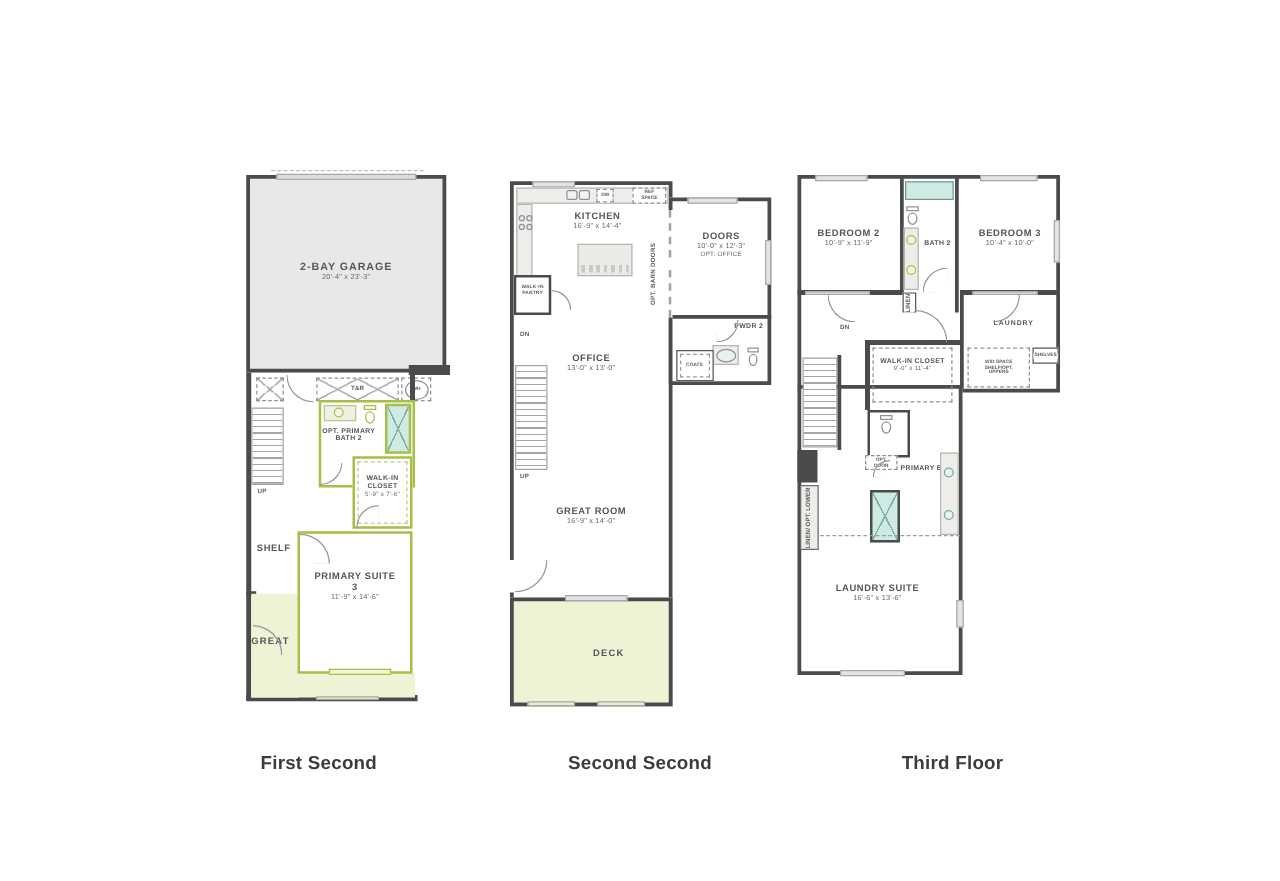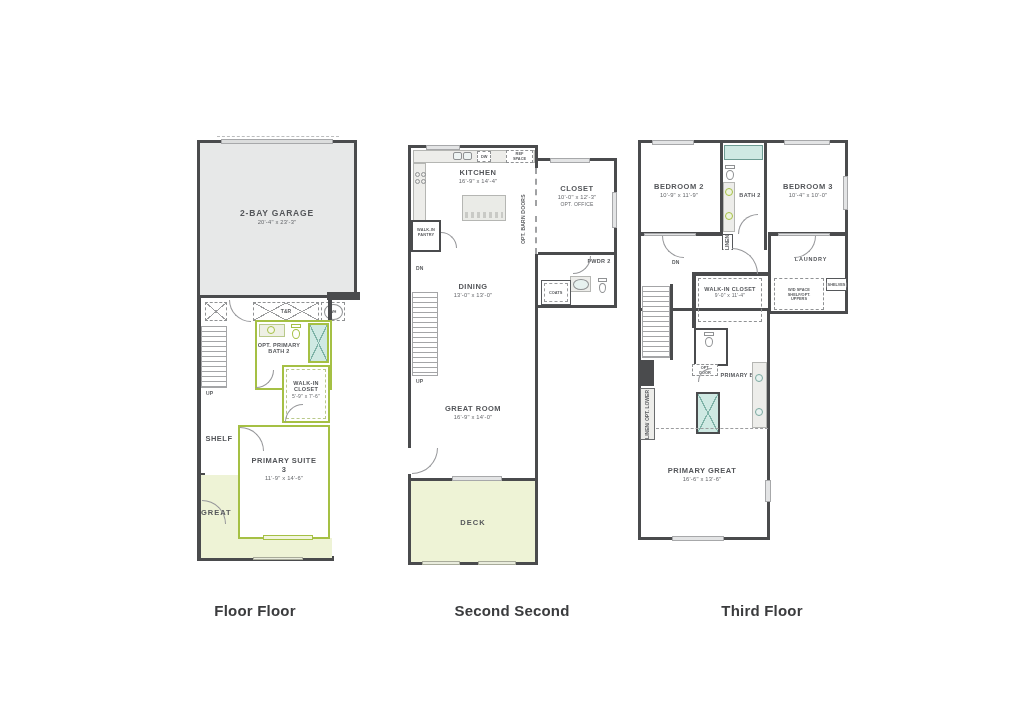--- a/index.html
+++ b/index.html
@@ -153,59 +153,59 @@
       <div class="tiny-label micro">WALK-IN PANTRY</div>
     </div>
     <div class="arc arc-tr" style="left:41px;top:92px;width:16px;height:16px"></div>
 
     <div class="region" style="left:134px;top:28px;width:5px;height:86px;background:#fff"></div>
     <div class="region" style="left:135px;top:28px;width:0;height:38px;border-left:2px dashed #a0a1a3"></div>
     <div class="region" style="left:135px;top:76px;width:0;height:38px;border-left:2px dashed #a0a1a3"></div>
     <div class="tiny-label vtext micro" style="position:absolute;left:121px;top:40px;height:64px">OPT. BARN DOORS</div>
 
     <div class="room-label" style="left:145px;top:44px;width:64px">
-      <div class="name">CLOSET</div>
+      <div class="name">DOORS</div>
       <div class="dims">10'-0" x 12'-3"</div>
       <div class="note">OPT. OFFICE</div>
     </div>
     <div class="wall" style="left:138px;top:112px;width:79px;height:3px"></div>
 
     <div class="room-label" style="left:185px;top:118px;width:28px">
       <div class="small-name">PWDR 2</div>
     </div>
     <div class="counter" style="left:170px;top:136px;width:21px;height:16px"></div>
     <div class="circle" style="left:173px;top:139px;width:16px;height:11px;border:1.5px solid #8f9193;background:#e7f1ef"></div>
     <div class="region" style="left:198px;top:138px;width:9px;height:4px;border:1px solid #8f9193"></div>
     <div class="toilet-bowl" style="left:199px;top:143px;width:7px;height:10px;border:1.5px solid #8f9193"></div>
     <div class="arc arc-br" style="left:173px;top:116px;width:18px;height:18px"></div>
     <div class="solidbox" style="left:141px;top:140px;width:30px;height:25px;outline:1px dashed #9b9c9e;outline-offset:-4px">
       <span class="boxlabel micro">COATS</span>
     </div>
 
     <div class="room-label" style="left:30px;top:142px;width:86px">
-      <div class="name">DINING</div>
+      <div class="name">OFFICE</div>
       <div class="dims">13'-0" x 13'-0"</div>
     </div>
 
     <div class="tiny-label" style="position:absolute;left:16px;top:126px">DN</div>
     <div class="stairs" style="left:12px;top:152px;width:26px;height:84px"></div>
     <div class="tiny-label" style="position:absolute;left:16px;top:239px">UP</div>
 
     <div class="room-label" style="left:44px;top:264px;width:58px">
       <div class="name">GREAT ROOM</div>
       <div class="dims">16'-9" x 14'-0"</div>
     </div>
     <div class="region" style="left:8px;top:308px;width:5px;height:26px;background:#fff"></div>
     <div class="arc arc-br" style="left:12px;top:308px;width:26px;height:26px"></div>
 
     <div class="region" style="left:8px;top:338px;width:130px;height:87px;background:#eef3d6;border:3px solid #4a4b4d"></div>
     <div class="window" style="left:52px;top:336px;width:50px;height:5px"></div>
     <div class="window" style="left:22px;top:421px;width:38px;height:4px;background:#e9ecdd;border-color:#a8ab9a"></div>
     <div class="window" style="left:78px;top:421px;width:38px;height:4px;background:#e9ecdd;border-color:#a8ab9a"></div>
-    <div class="room-label" style="left:44px;top:378px;width:58px">
+    <div class="room-label" style="left:58px;top:378px;width:58px">
       <div class="name" style="letter-spacing:1px">DECK</div>
     </div>
   </section>
 
   <section class="plan" style="left:636px;top:136px;width:216px;height:422px">
     <div class="region" style="left:2px;top:4px;width:210px;height:174px;background:#fff;border:3px solid #4a4b4d"></div>
     <div class="region" style="left:2px;top:172px;width:132px;height:232px;background:#fff;border:3px solid #4a4b4d"></div>
 
     <div class="window" style="left:16px;top:4px;width:42px;height:5px"></div>
     <div class="window" style="left:148px;top:4px;width:46px;height:5px"></div>
@@ -276,30 +276,30 @@
     <div class="tiny-label" style="position:absolute;left:36px;top:124px">DN</div>
     <div class="stairs" style="left:6px;top:150px;width:28px;height:72px"></div>
     <div class="wall" style="left:34px;top:148px;width:3px;height:76px"></div>
     <div class="wall" style="left:2px;top:224px;width:16px;height:26px"></div>
     <div class="solidbox" style="left:4px;top:252px;width:15px;height:52px;background:#ededea;border-color:#6a6c6e">
       <span class="boxlabel vtext micro" style="white-space:normal;background:transparent">LINEN/ OPT. LOWER</span>
     </div>
 
     <div class="dashline" style="left:20px;top:292px;width:112px;border-top-color:#9b9c9e"></div>
     <div class="room-label" style="left:16px;top:330px;width:100px">
-      <div class="name">PRIMARY GREAT</div>
+      <div class="name">LAUNDRY SUITE</div>
       <div class="dims">16'-6" x 13'-6"</div>
     </div>
     <div class="window" style="left:36px;top:400px;width:52px;height:5px"></div>
     <div class="window" style="left:129px;top:344px;width:6px;height:22px"></div>
 
     <div class="arc arc-bl" style="left:26px;top:100px;width:22px;height:22px"></div>
     <div class="arc arc-br" style="left:158px;top:100px;width:22px;height:22px"></div>
     <div class="arc arc-tl" style="left:102px;top:78px;width:20px;height:20px"></div>
     <div class="arc arc-tr" style="left:96px;top:112px;width:26px;height:26px"></div>
     <div class="arc arc-tl" style="left:62px;top:232px;width:14px;height:14px"></div>
   </section>
 
-  <div class="floor-title" style="left:185px;top:602px;width:140px">Floor Floor</div>
+  <div class="floor-title" style="left:185px;top:602px;width:140px">First Second</div>
   <div class="floor-title" style="left:442px;top:602px;width:140px">Second Second</div>
   <div class="floor-title" style="left:692px;top:602px;width:140px">Third Floor</div>
 
 </div>
 
 </body></html>

